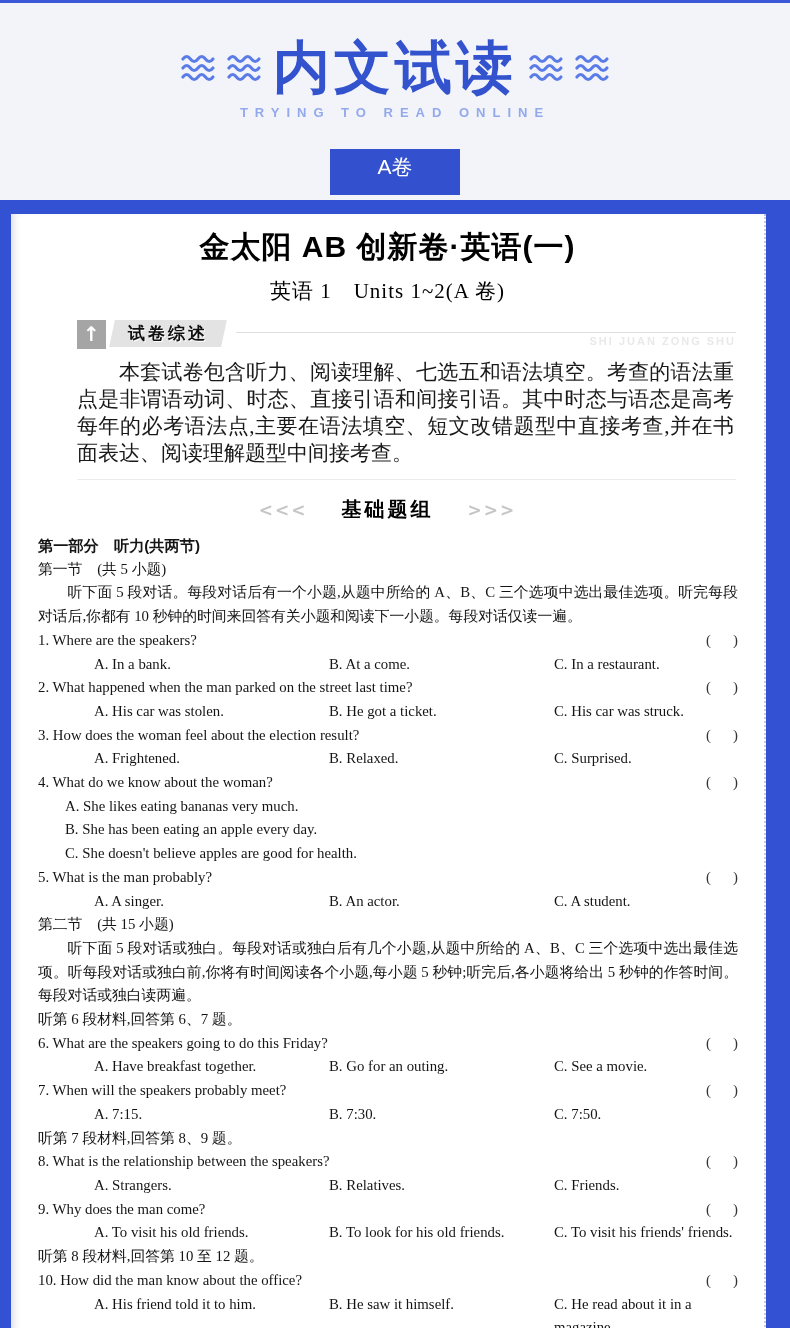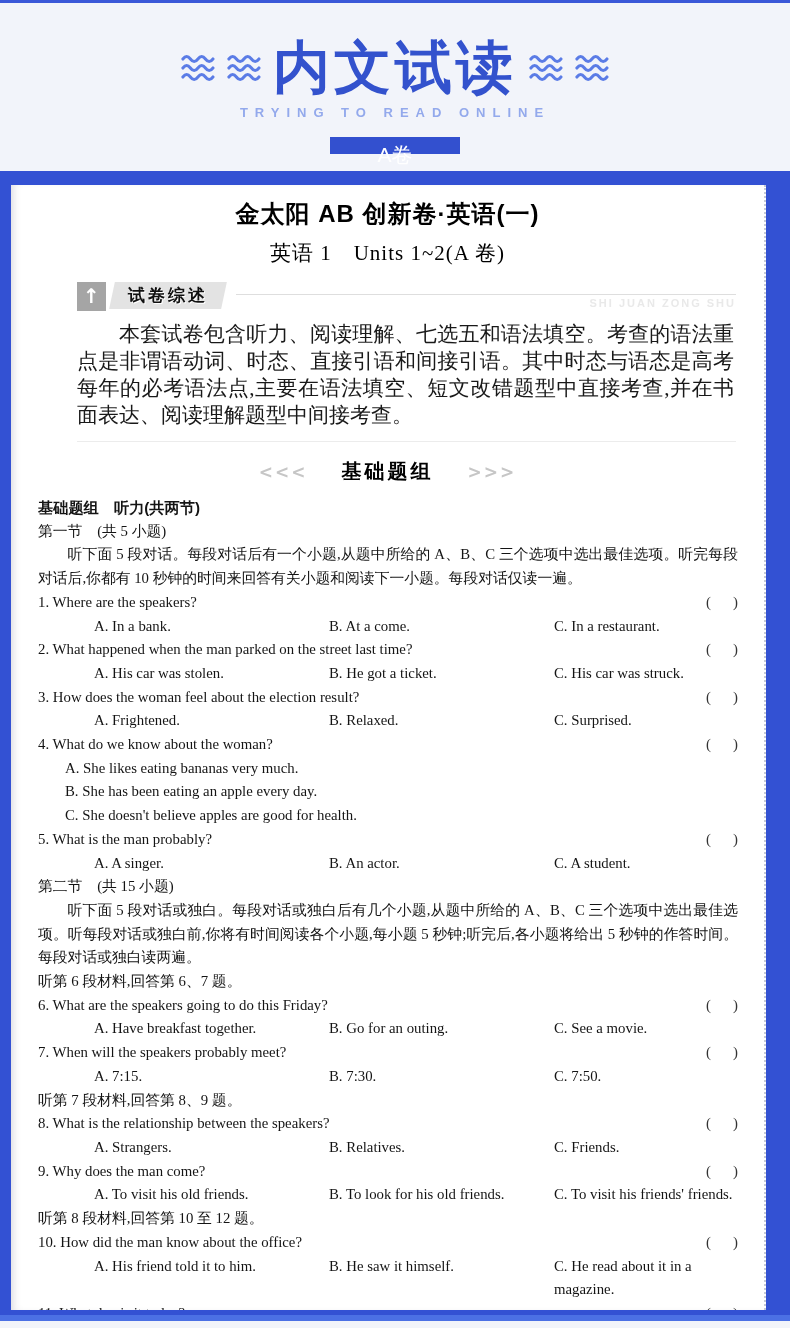--- a/index.html
+++ b/index.html
@@ -18,41 +18,41 @@
   .banner-title {
     margin:0; font-family:"Liberation Sans","DejaVu Sans",sans-serif;
     font-size:57px; font-weight:bold; color:#3352cd; letter-spacing:4px;
   }
   .waves { display:flex; gap:2px; align-items:center; }
   .banner-sub {
     margin-top:8px; font-family:"Liberation Sans","DejaVu Sans",sans-serif;
     font-size:13px; color:#93a9ec; letter-spacing:7px; font-weight:bold;
   }
   .badge {
-    display:inline-block; margin-top:17px; min-width:130px; height:17px; line-height:35px;
+    display:inline-block; margin-top:29px; min-width:130px; height:46px; line-height:35px;
     background:#3350cf; color:#fff; font-family:"Liberation Sans","DejaVu Sans",sans-serif;
     font-size:21px; padding:0 42px; cursor:pointer;
   }
 
   
   .frame {
     margin-top:5px; background:#3351d3;
     padding:14px 24px 5px 11px;
     border-bottom:6px solid #4b70e4;
   }
   .page {
     background:#ffffff; height:1125px; overflow:hidden; position:relative;
     border-right:2px dotted #c5c9d6;
     box-shadow: inset 7px 0 9px -5px rgba(40,40,80,.18);
     padding-top:13px;
   }
 
   .paper-title {
     margin:0; text-align:center; font-family:"Liberation Sans","DejaVu Sans",sans-serif;
-    font-size:24px; font-weight:bold; color:#000; letter-spacing:1px;
+    font-size:30px; font-weight:bold; color:#000; letter-spacing:1px;
   }
   .paper-sub {
     margin-top:9px; text-align:center; font-size:21px; color:#000; letter-spacing:1px;
   }
 
   
   .overview { margin:15px 28px 0 66px; border-bottom:1px solid #ececec; padding-bottom:12px; position:relative; }
   .ov-header { display:flex; align-items:flex-start; position:relative; height:30px; }
   .ov-icon {
     width:29px; height:29px; background:#a5a5a5; color:#fff; text-align:center;
@@ -161,21 +161,21 @@
       <div class="ov-body">本套试卷包含听力、阅读理解、七选五和语法填空。考查的语法重点是非谓语动词、时态、直接引语和间接引语。其中时态与语态是高考每年的必考语法点,主要在语法填空、短文改错题型中直接考查,并在书面表达、阅读理解题型中间接考查。</div>
     </div>
 
     <div class="group-banner">
       <span class="gb-arrows">&lt;&lt;&lt;</span>
       <span class="gb-label">基础题组</span>
       <span class="gb-arrows">&gt;&gt;&gt;</span>
     </div>
 
     <div class="exam-body">
-        <div class="row heading">基础题组　听力(共两节)</div>
+        <div class="row heading">第一部分　听力(共两节)</div>
         <div class="row plain">第一节　(共 5 小题)</div>
         <div class="row para">听下面 5 段对话。每段对话后有一个小题,从题中所给的 A、B、C 三个选项中选出最佳选项。听完每段对话后,你都有 10 秒钟的时间来回答有关小题和阅读下一小题。每段对话仅读一遍。</div>
         <div class="row question">
           <span class="qtext">1. Where are the speakers?</span>
           <span class="bracket">(&nbsp;&nbsp;&nbsp;&nbsp;&nbsp;&nbsp;)</span>
         </div>
         <div class="row options">
           <span>A. In a bank.</span>
           <span>B. At a come.</span>
           <span>C. In a restaurant.</span>

